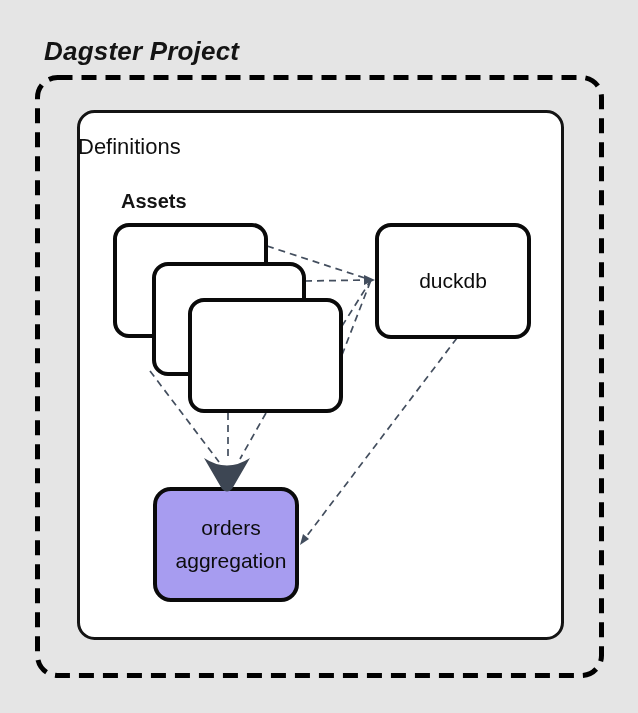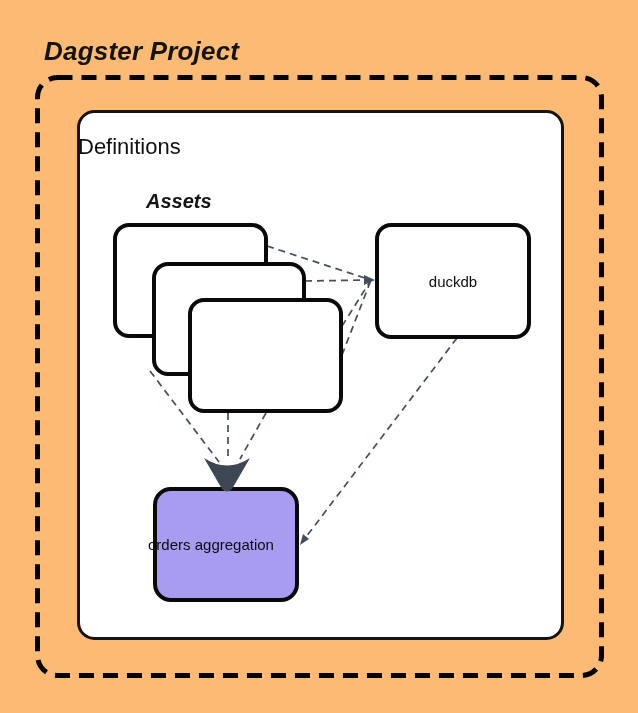--- a/index.html
+++ b/index.html
@@ -4,21 +4,21 @@
 <style>
   html, body {
     margin: 0;
     padding: 0;
     background: #ffffff;
   }
   .stage {
     position: relative;
     width: 638px;
     height: 713px;
-    background: #fdba74;
+    background: #e5e5e5;
     font-family: "Liberation Sans", sans-serif;
     color: #111111;
     overflow: hidden;
   }
   .stage svg {
     position: absolute;
     inset: 0;
   }
   .label {
     position: absolute;
@@ -36,52 +36,50 @@
   .definitions-label {
     left: 78px;
     top: 134px;
     width: 485px;
     text-align: left;
     font-size: 22px;
     color: #101010;
   }
   .section-label {
     font-size: 20px;
-    font-style: italic;
     font-weight: 600;
     color: #141414;
-    margin-left: 25px;
   }
   .assets-label {
     left: 121px;
     top: 190px;
   }
   .resource-label {
     left: 376px;
     top: 187px;
     width: 154px;
     text-align: center;
   }
   .node-text {
     position: absolute;
     display: flex;
     align-items: center;
     justify-content: center;
     text-align: center;
-    font-size: 15px;
+    font-size: 21px;
     color: #0c0c0c;
   }
   .duckdb-text {
     left: 376px;
     top: 224px;
     width: 154px;
     height: 114px;
   }
   .orders-text {
-    left: 140px;
+    left: 160px;
     top: 488px;
     width: 142px;
     height: 113px;
     line-height: 1.55;
     white-space: normal;
   }
 </style>
 </head>
 <body>
 

